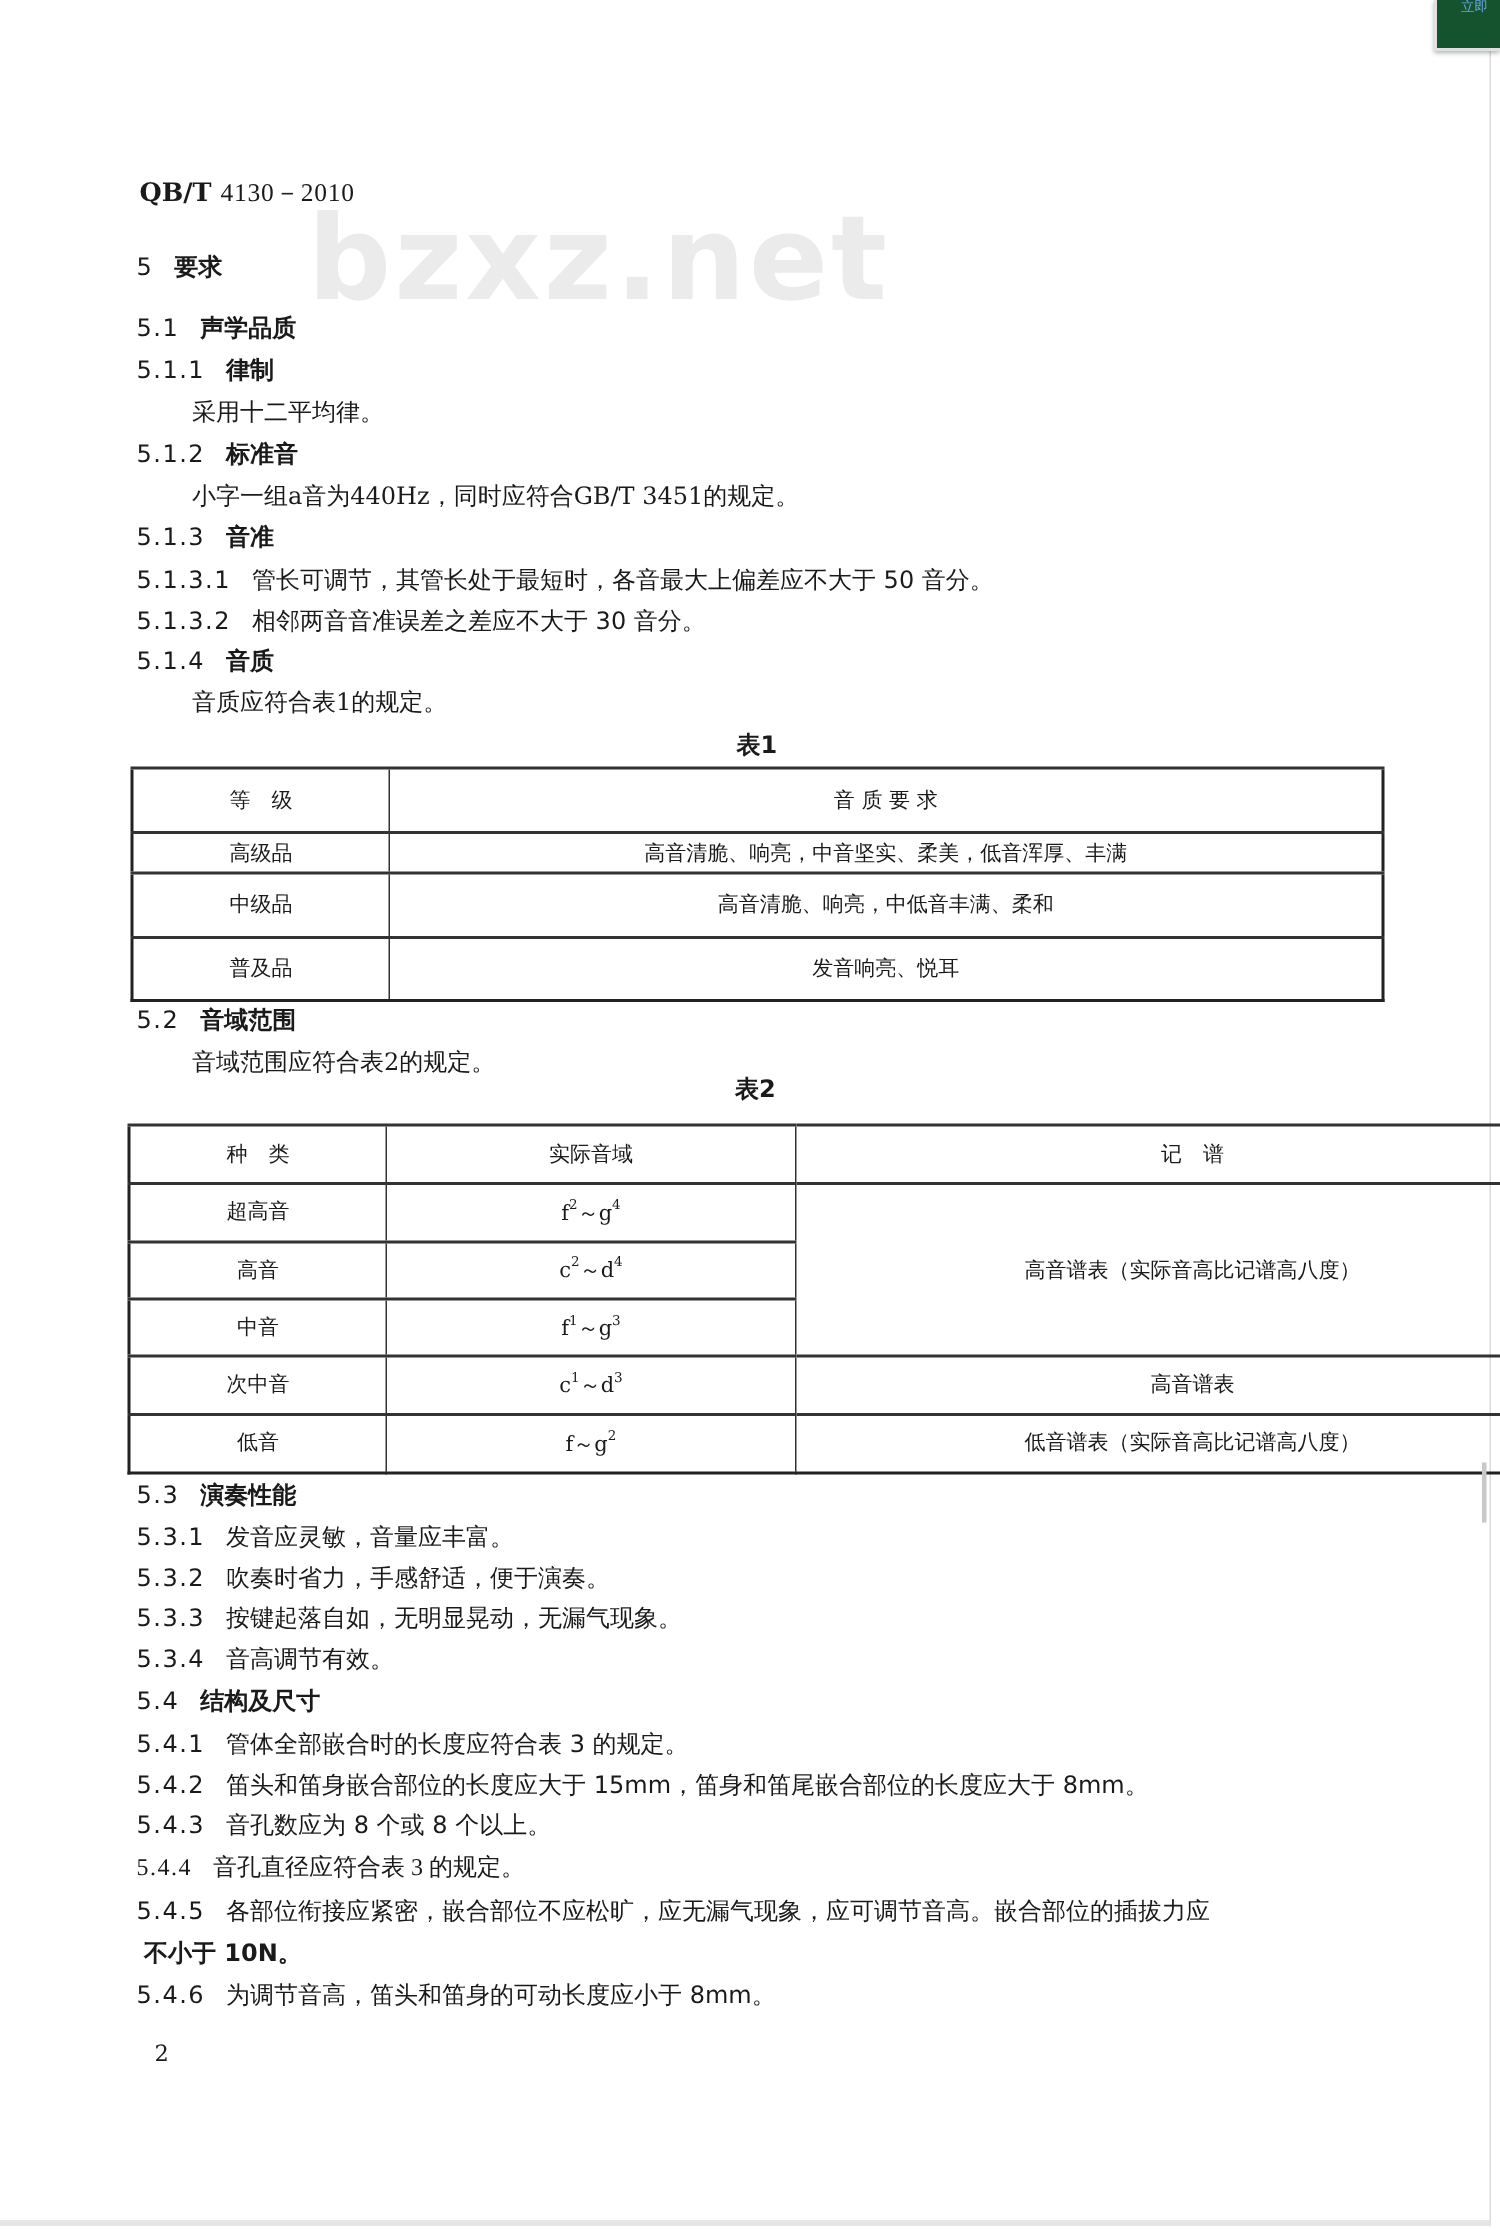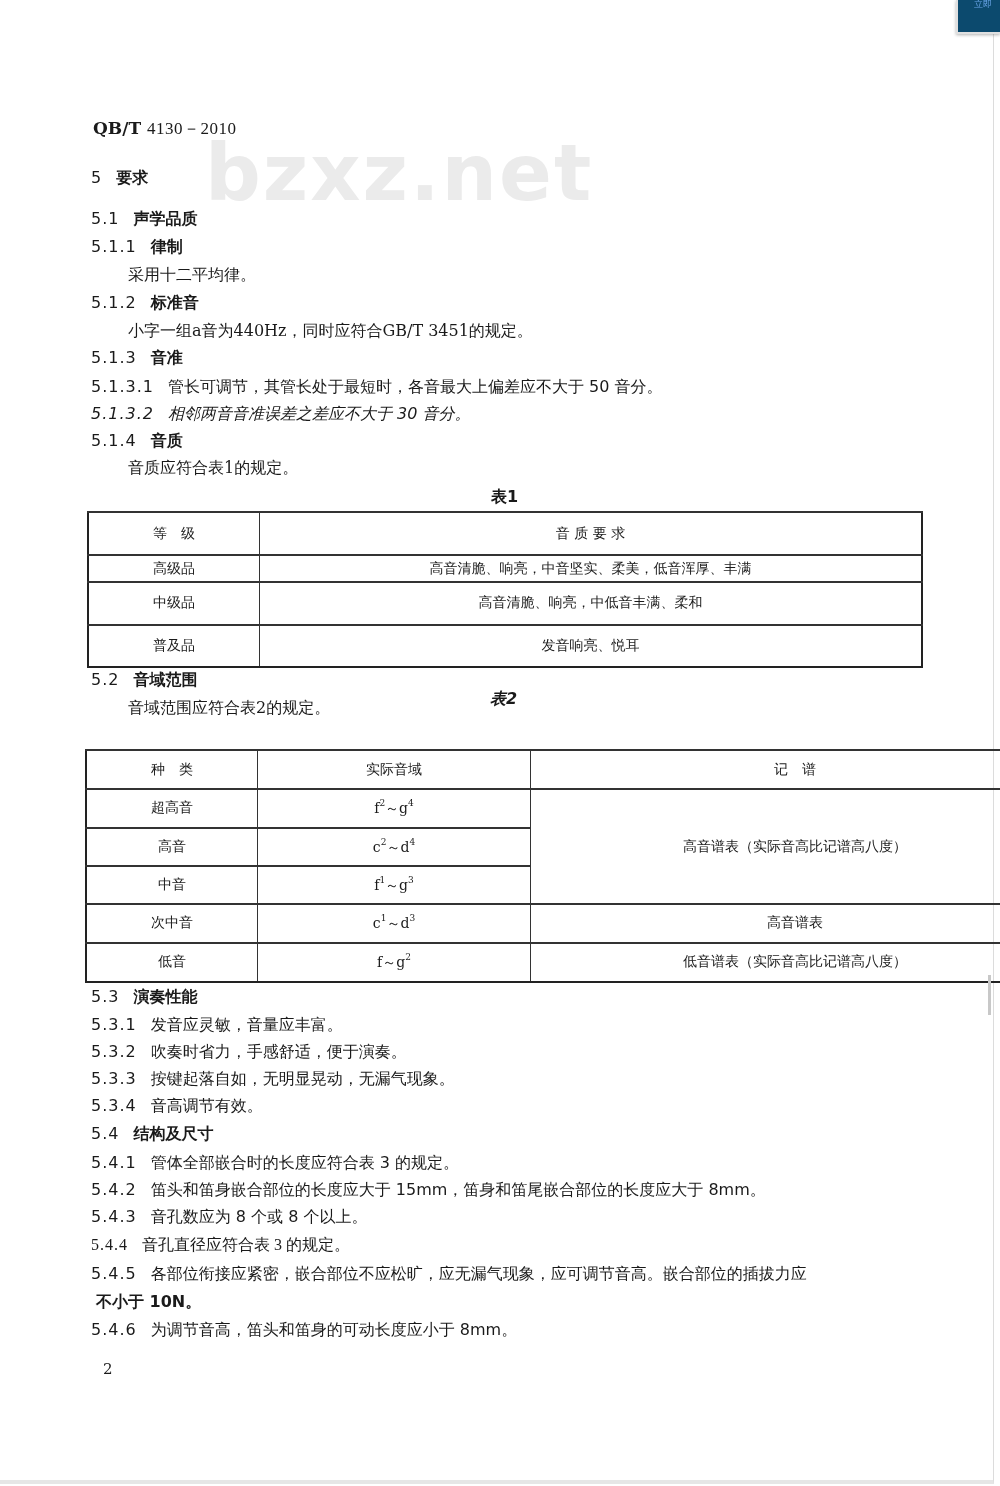--- a/index.html
+++ b/index.html
@@ -9,21 +9,21 @@
     font-family:"DejaVu Serif", serif;
   }
   .page {
     position:absolute; left:0; top:0; width:993px; height:1480px;
     background:#fff;
     border-right:1px solid #dcdcdc;
     border-bottom:4px solid #e6e6e6;
   }
   .corner-widget {
     position:absolute; right:0; top:0; width:42px; height:32px;
-    background:#0c4a6e; border-left:2px solid #e0e0e0; border-bottom:2px solid #e0e0e0;
+    background:#14532d; border-left:2px solid #e0e0e0; border-bottom:2px solid #e0e0e0;
     box-shadow:0 1px 3px rgba(0,0,0,.3);
   }
   .corner-widget span {
     position:absolute; left:16px; top:-2px; color:#6aa6e8; font-size:9px;
     font-family:"DejaVu Sans", sans-serif;
   }
   .scroll-thumb {
     position:absolute; right:2px; top:975px; width:3px; height:40px; background:#c8c8c8;
   }
   .watermark {
@@ -88,21 +88,21 @@
   <div class="line" style="top:293px;">
     <span class="no">5.1.2</span><span class="ttl">标准音</span>
   </div>
   <div class="para" style="top:321px;">小字一组a音为440Hz，同时应符合GB/T 3451的规定。</div>
   <div class="line" style="top:348px;">
     <span class="no">5.1.3</span><span class="ttl">音准</span>
   </div>
   <div class="line" style="top:377px;">
     <span class="no">5.1.3.1</span><span>管长可调节，其管长处于最短时，各音最大上偏差应不大于 50 音分。</span>
   </div>
-  <div class="line" style="top:404px;font-style:italic;">
+  <div class="line" style="top:404px;">
     <span class="no">5.1.3.2</span><span>相邻两音音准误差之差应不大于 30 音分。</span>
   </div>
   <div class="line" style="top:431px;">
     <span class="no">5.1.4</span><span class="ttl">音质</span>
   </div>
   <div class="para" style="top:458px;">音质应符合表1的规定。</div>
 
   <div class="tcaption" style="left:491px; top:487px;">表1</div>
   <table class="std" style="left:87px; top:511px; width:836px; height:157px;">
     <tbody>
@@ -123,21 +123,21 @@
       <td>发音响亮、悦耳</td>
     </tr>
   </tbody>
     </table>
 
   <div class="line" style="top:670px;">
     <span class="no">5.2</span><span class="ttl">音域范围</span>
   </div>
   <div class="para" style="top:698px;">音域范围应符合表2的规定。</div>
 
-  <div class="tcaption" style="left:490px; top:689px;font-style:italic;">表2</div>
+  <div class="tcaption" style="left:490px; top:716px;">表2</div>
   <table class="std" style="left:85px; top:749px; width:976px; height:234px;">
     <tbody>
         <tr style="height:39px;">
       <td style="width:170px;">种　类</td>
       <td style="width:272px;">实际音域</td>
       <td>记　谱</td>
     </tr>
     <tr style="height:38px;">
       <td>超高音</td>
       <td><span>f</span><sup>2</sup><span>～</span><span>g</span><sup>4</sup></td>

